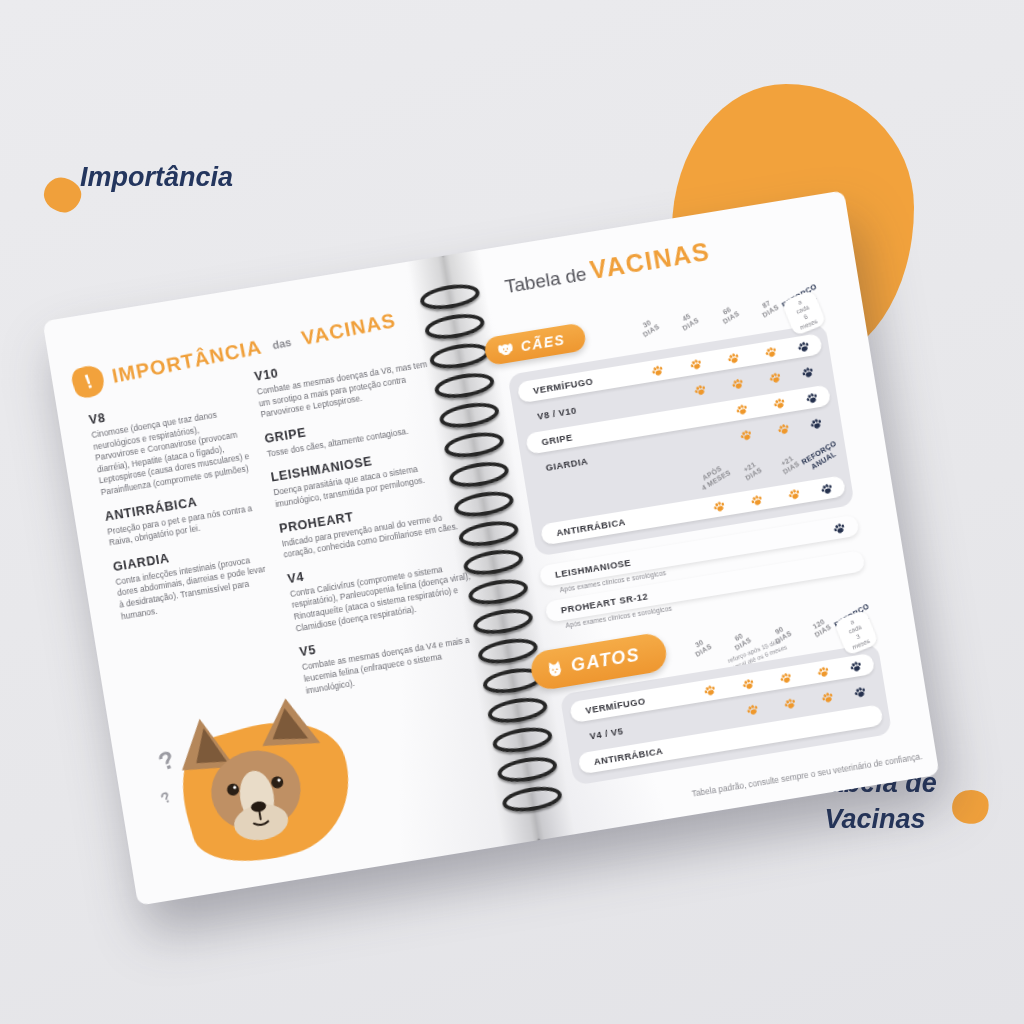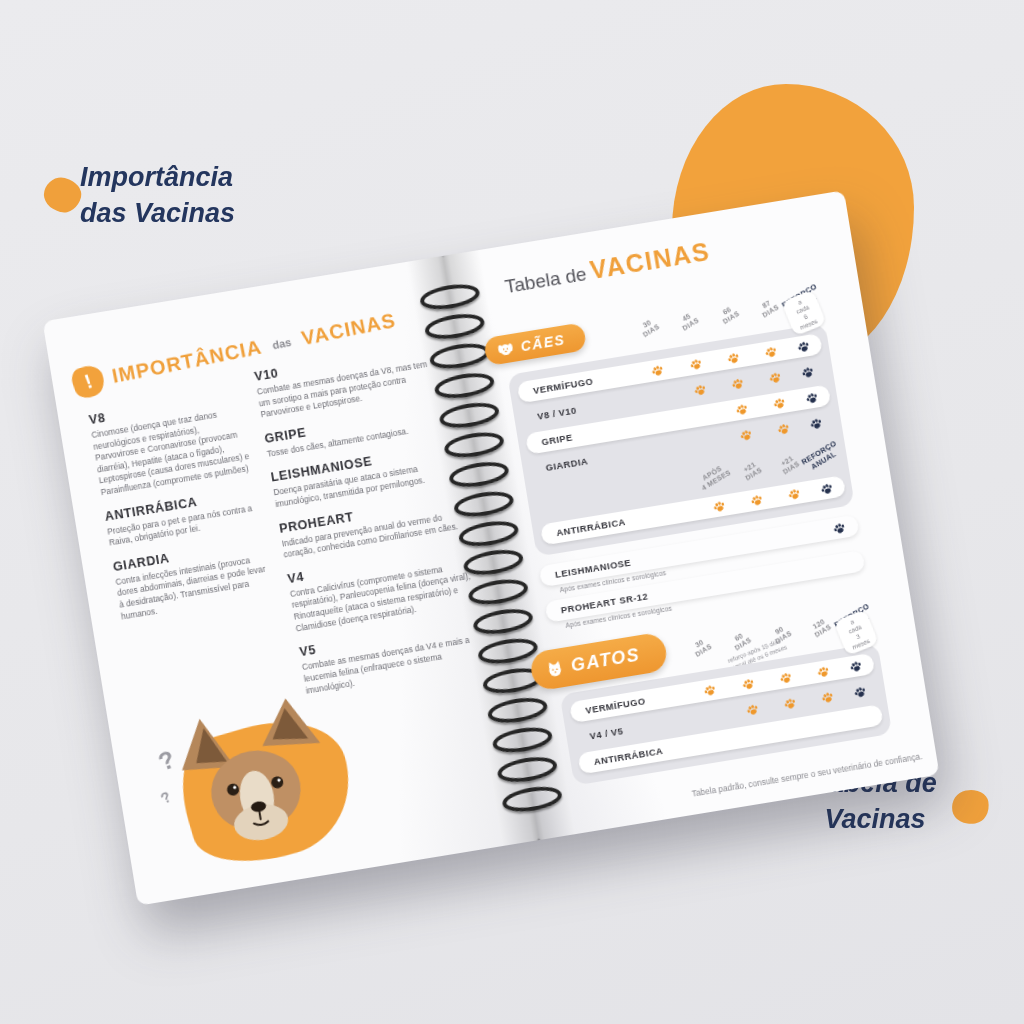--- a/index.html
+++ b/index.html
@@ -93,21 +93,20 @@
 </head>
 <body>
 
 <div class="stage">
 
   <div class="bg-blob"></div>
 
   <span class="dot dot-left"></span>
   <div class="cap cap-left">
     <div>Importância</div>
-    <div>das Vacinas</div>
   </div>
 
   <div class="cap cap-right">
     <div>Tabela de</div>
     <div>Vacinas</div>
   </div>
   <span class="dot dot-right"></span>
 
   <div class="book">
 

